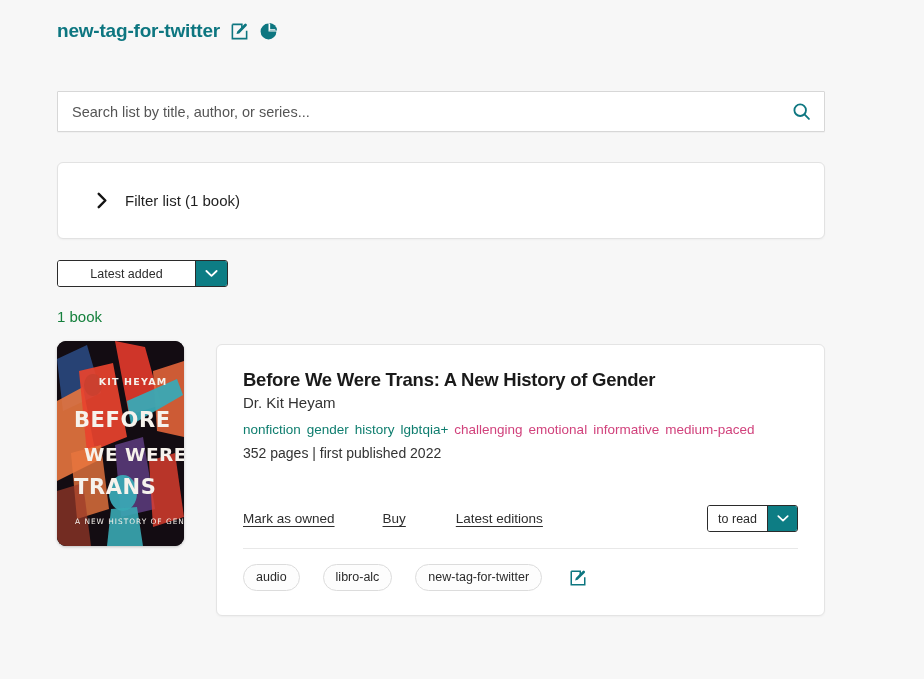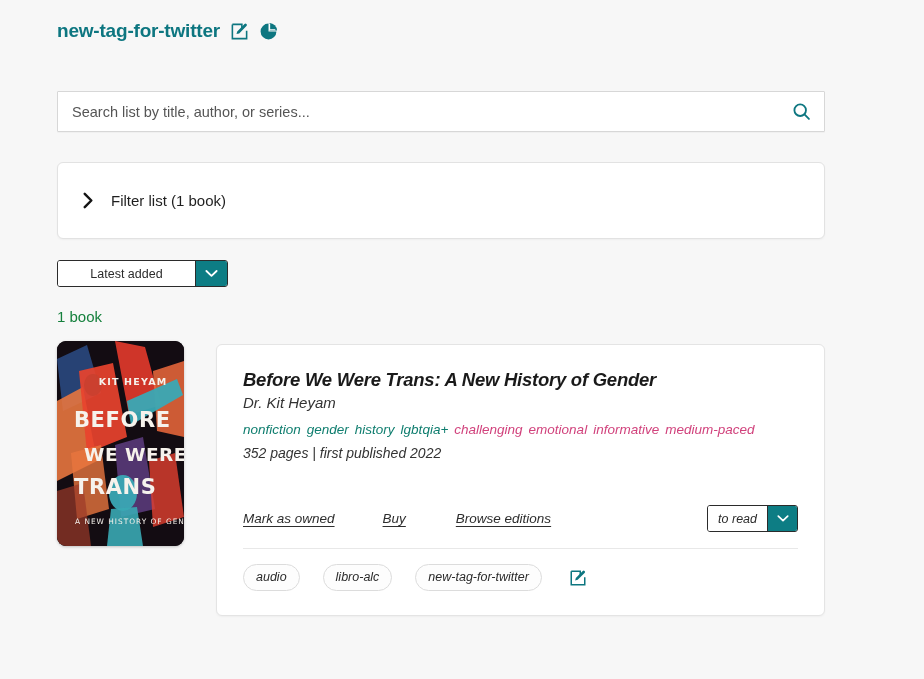--- a/index.html
+++ b/index.html
@@ -49,21 +49,21 @@
   .search-icon { color: #0d7680; line-height: 0; display: flex; }
 
   
   .filter-card {
     position: absolute; left: 57px; top: 162px;
     width: 768px; height: 77px;
     background: #ffffff;
     border: 1px solid #e2e2e2;
     border-radius: 6px;
     display: flex; align-items: center;
-    padding-left: 24px;
+    padding-left: 38px;
     box-shadow: 0 1px 2px rgba(0,0,0,0.04);
   }
   .filter-row { display: flex; align-items: center; gap: 16px; cursor: pointer; }
   .chevron-right { color: #1b1b1b; line-height: 0; display: flex; }
   .filter-label { font-size: 15px; color: #1f1f1f; }
 
   
   .sort-group {
     position: absolute; left: 57px; top: 260px;
     display: flex; height: 27px;
@@ -103,21 +103,20 @@
 
   
   .book-card {
     position: absolute; left: 216px; top: 344px;
     width: 609px; height: 272px;
     background: #ffffff;
     border: 1px solid #e4e4e4;
     border-radius: 6px;
     box-shadow: 0 1px 2px rgba(0,0,0,0.04);
     padding: 24px 26px 0 26px;
-    font-style: italic;
   }
   .book-title {
     font-size: 18.5px; font-weight: bold; color: #1a1a1a;
     letter-spacing: -0.25px; margin: 0 0 3px 0;
   }
   .book-author {
     font-size: 15px; color: #333; margin-bottom: 9px;
   }
   .tag-line {
     font-size: 13.5px; line-height: 20px; margin-bottom: 5px;
@@ -259,21 +258,21 @@
 
     <div class="tag-line">
       <a class="tag-genre">nonfiction</a><a class="tag-genre">gender</a><a class="tag-genre">history</a><a class="tag-genre">lgbtqia+</a><a class="tag-mood">challenging</a><a class="tag-mood">emotional</a><a class="tag-mood">informative</a><a class="tag-mood">medium-paced</a>
     </div>
 
     <div class="book-meta">352 pages | first published 2022</div>
 
     <div class="actions-row">
       <span class="action-link">Mark as owned</span>
       <span class="action-link buy">Buy</span>
-      <span class="action-link">Browse editions</span>
+      <span class="action-link">Latest editions</span>
 
       <div class="shelf-group">
         <div class="shelf-value">to read</div>
         <div class="shelf-caret">
           <svg width="12" height="9" viewBox="0 0 14 9" fill="none" stroke="#ffffff" stroke-width="2" stroke-linecap="round" stroke-linejoin="round">
             <polyline points="1.5,1.8 7,7 12.5,1.8"></polyline>
           </svg>
         </div>
       </div>
     </div>

